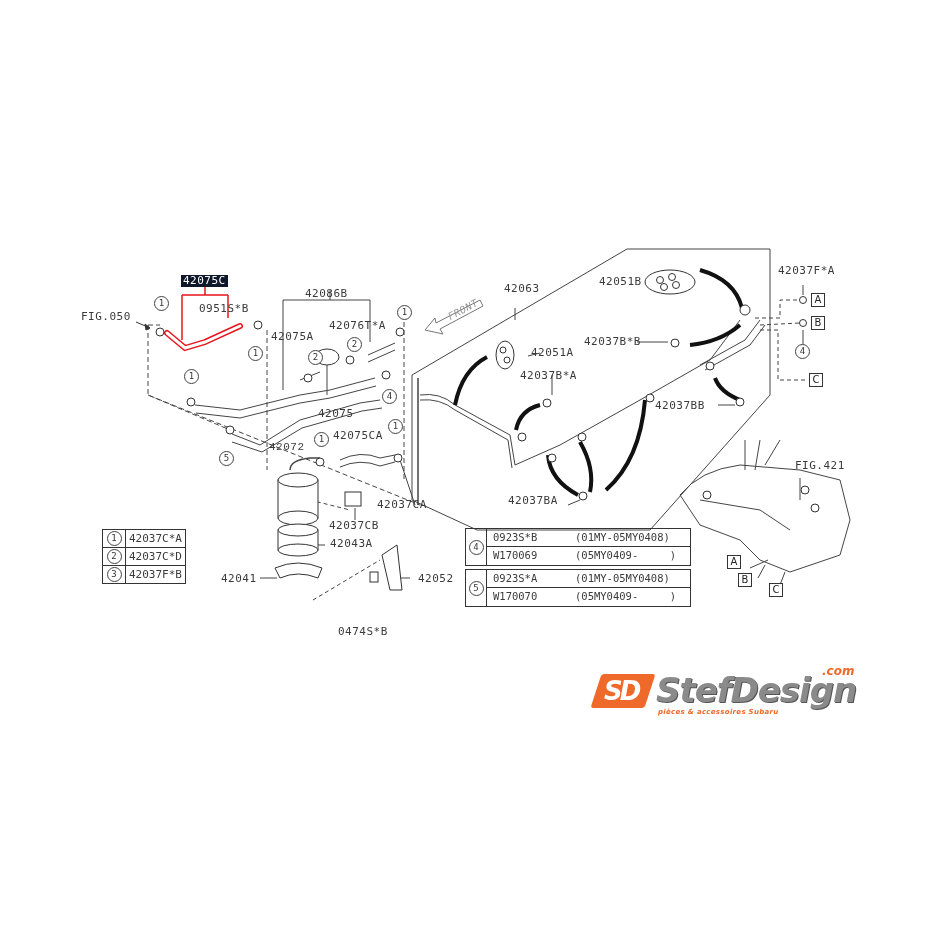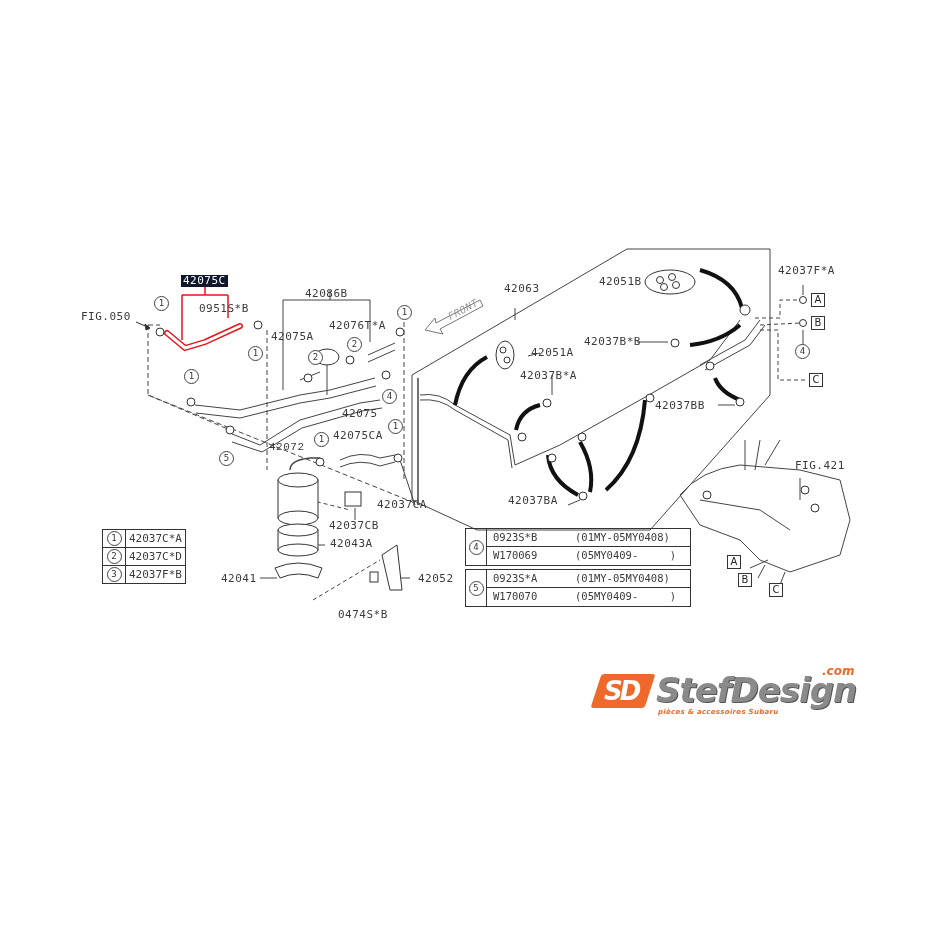--- a/index.html
+++ b/index.html
@@ -180,29 +180,29 @@
       <path d="M425 330 L435 318 L436 323 L480 300 L483 306 L440 329 L443 334 Z"></path>
     </g>
   </svg>
 
   <span class="lbl hl" style="left:181px;top:275px;">42075C</span>
   <span class="lbl" style="left:199px;top:303px;">0951S*B</span>
   <span class="lbl" style="left:81px;top:311px;">FIG.050</span>
   <span class="lbl" style="left:305px;top:288px;">42086B</span>
   <span class="lbl" style="left:271px;top:331px;">42075A</span>
   <span class="lbl" style="left:329px;top:320px;">42076T*A</span>
-  <span class="lbl" style="left:318px;top:408px;margin-left:24px;">42075</span>
+  <span class="lbl" style="left:318px;top:408px;">42075</span>
   <span class="lbl" style="left:269px;top:441px;font-family:Liberation Mono, monospace;">42072</span>
   <span class="lbl" style="left:333px;top:430px;">42075CA</span>
   <span class="lbl" style="left:377px;top:499px;">42037CA</span>
   <span class="lbl" style="left:329px;top:520px;">42037CB</span>
   <span class="lbl" style="left:330px;top:538px;">42043A</span>
   <span class="lbl" style="left:221px;top:573px;">42041</span>
   <span class="lbl" style="left:418px;top:573px;">42052</span>
-  <span class="lbl" style="left:338px;top:609px;">0474S*B</span>
+  <span class="lbl" style="left:338px;top:626px;">0474S*B</span>
   <span class="lbl" style="left:504px;top:283px;">42063</span>
   <span class="lbl" style="left:447px;top:304px;color:#999;transform:rotate(-28deg);font-style:italic;font-size:10px;">FRONT</span>
   <span class="lbl" style="left:599px;top:276px;">42051B</span>
   <span class="lbl" style="left:531px;top:347px;">42051A</span>
   <span class="lbl" style="left:584px;top:336px;">42037B*B</span>
   <span class="lbl" style="left:520px;top:370px;">42037B*A</span>
   <span class="lbl" style="left:655px;top:400px;">42037BB</span>
   <span class="lbl" style="left:508px;top:495px;">42037BA</span>
   <span class="lbl" style="left:778px;top:265px;">42037F*A</span>
   <span class="lbl" style="left:795px;top:460px;">FIG.421</span>

